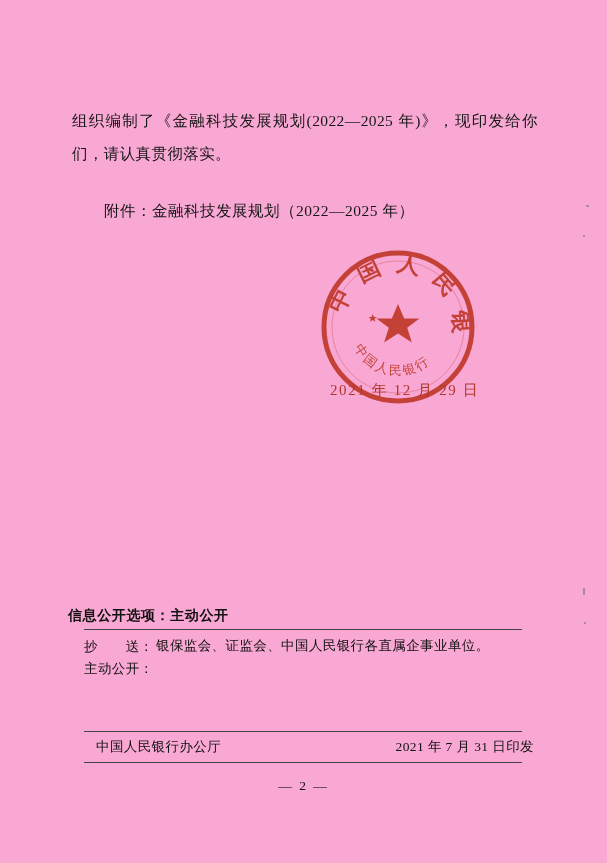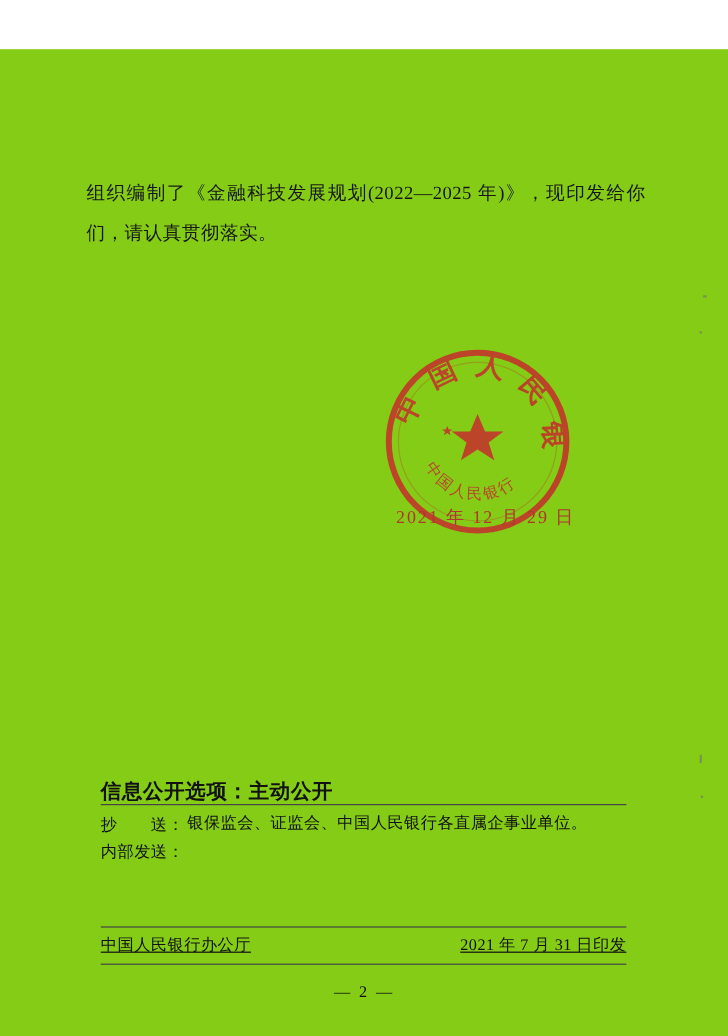--- a/index.html
+++ b/index.html
@@ -12,22 +12,21 @@
     height: 863px;
     position: relative;
     font-family: "Liberation Serif", "DejaVu Serif", serif;
     color: #1a1a1a;
     overflow: hidden;
   }
 
   .page {
     position: absolute;
     inset: 0;
-    background: #84cc16;
-    margin-top: 41px;
+    background: #f9a8d4;
   }
 
   
   .body-text {
     position: absolute;
     left: 72px;
     top: 104px;
     width: 466px;
     font-size: 15.5px;
     line-height: 33px;
@@ -71,23 +70,23 @@
     top: 381px;
     font-size: 15px;
     letter-spacing: 1.6px;
     color: #b0372c;
     font-family: "Liberation Serif", "DejaVu Serif", serif;
   }
 
   
   .disclose {
     position: absolute;
-    left: 84px;
+    left: 68px;
     top: 607px;
-    font-size: 17px;
+    font-size: 14px;
     font-weight: bold;
     letter-spacing: 0.6px;
     color: #111;
   }
 
   .rule {
     position: absolute;
     left: 84px;
     width: 438px;
     height: 1px;
@@ -116,28 +115,27 @@
     white-space: nowrap;
   }
   .dist-val {
     flex: 1 1 auto;
     font-family: Liberation Mono, monospace;
   }
 
   .footer-line {
     position: absolute;
     top: 738px;
-    left: 84px;
+    left: 96px;
     width: 438px;
     display: flex;
     justify-content: space-between;
     font-size: 13.5px;
     letter-spacing: 0.4px;
     color: #111;
-    text-decoration: underline;
   }
 
   .page-num {
     position: absolute;
     top: 778px;
     left: 0;
     width: 607px;
     text-align: center;
     font-size: 13.5px;
     letter-spacing: 2px;
@@ -155,20 +153,21 @@
   .a3 { left: 583px; top: 588px; width: 2px; height: 7px; }
   .a4 { left: 584px; top: 622px; width: 2px; height: 2px; }
 </style>
 </head>
 <body>
 
 <div class="page">
 
   <div class="body-text">组织编制了《金融科技发展规划(2022—2025 年)》，现印发给你们，请认真贯彻落实。</div>
 
+  <div class="attachment">附件：金融科技发展规划（2022—2025 年）</div>
 
   <div class="seal-wrap">
     <svg class="seal" viewBox="0 0 160 160">
       <defs>
         <path id="arcTop" d="M 24,80 A 56,56 0 0 1 136,80"></path>
         <path id="arcBottom" d="M 32,80 A 48,48 0 0 0 128,80"></path>
       </defs>
       <circle cx="80" cy="80" r="74" fill="none" stroke="#c0392b" stroke-width="5"></circle>
 
       <text font-family="'Liberation Serif', serif" font-size="23" font-weight="bold" fill="#c0392b" letter-spacing="4">
@@ -192,21 +191,21 @@
   <div class="disclose">信息公开选项：主动公开</div>
 
   <div class="rule r1"></div>
 
   <div class="dist">
     <div class="dist-row">
       <div class="dist-label">抄　　送：</div>
       <div class="dist-val">银保监会、证监会、中国人民银行各直属企事业单位。</div>
     </div>
     <div class="dist-row">
-      <div class="dist-label">内部发送：</div>
+      <div class="dist-label">主动公开：</div>
     </div>
   </div>
 
   <div class="rule r2"></div>
 
   <div class="footer-line">
     <span>中国人民银行办公厅</span>
     <span>2021 年 7 月 31 日印发</span>
   </div>
 

